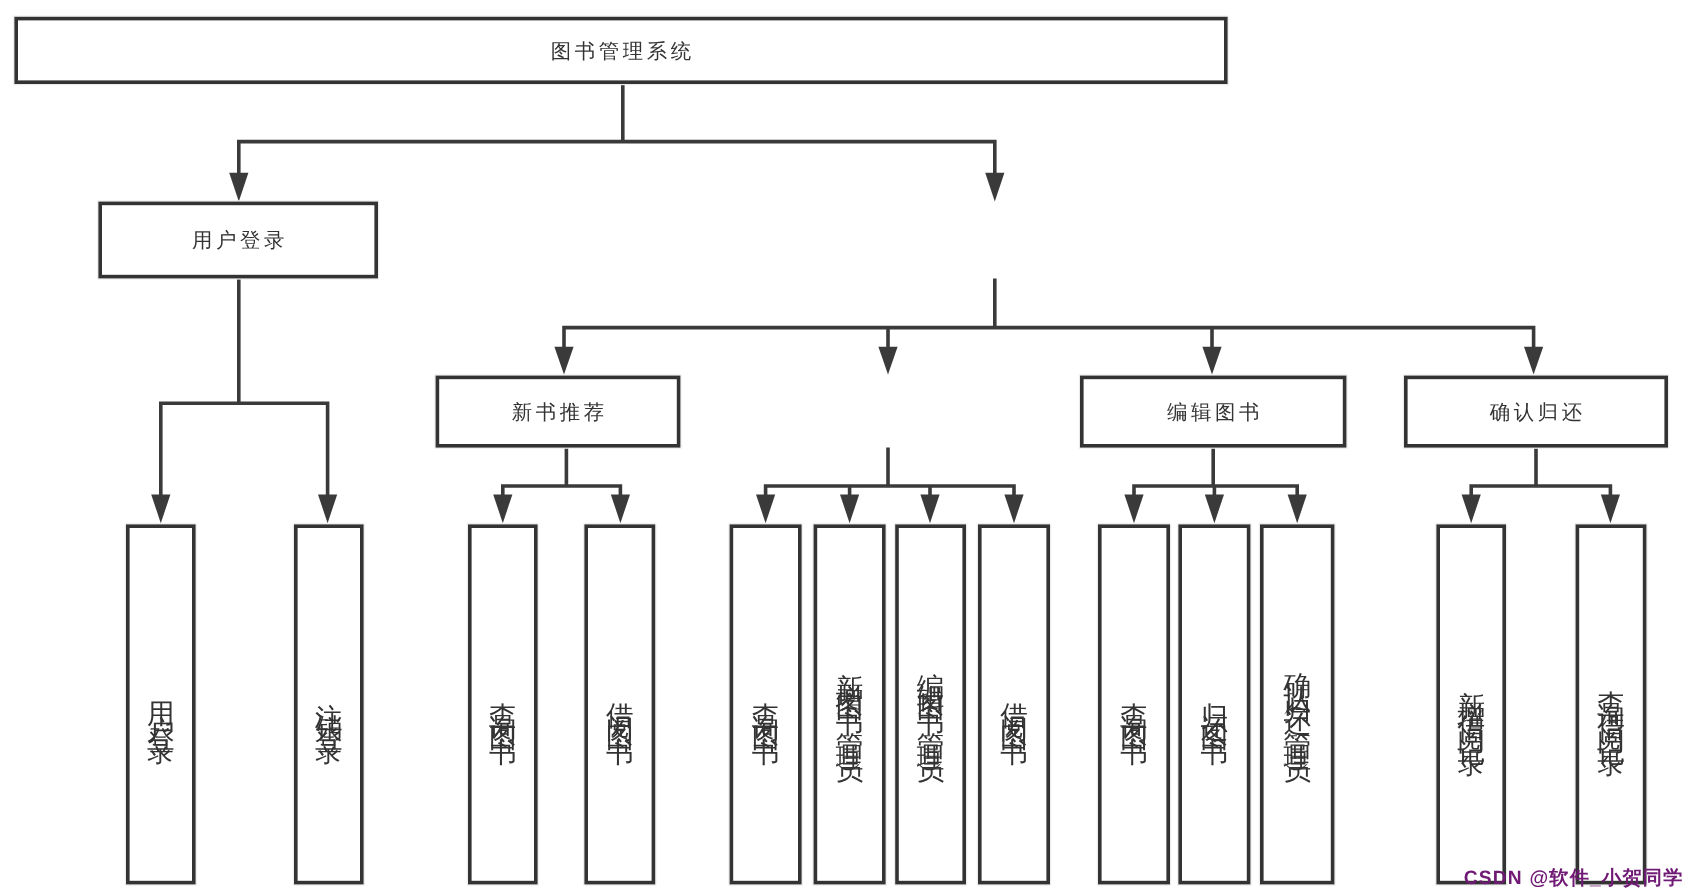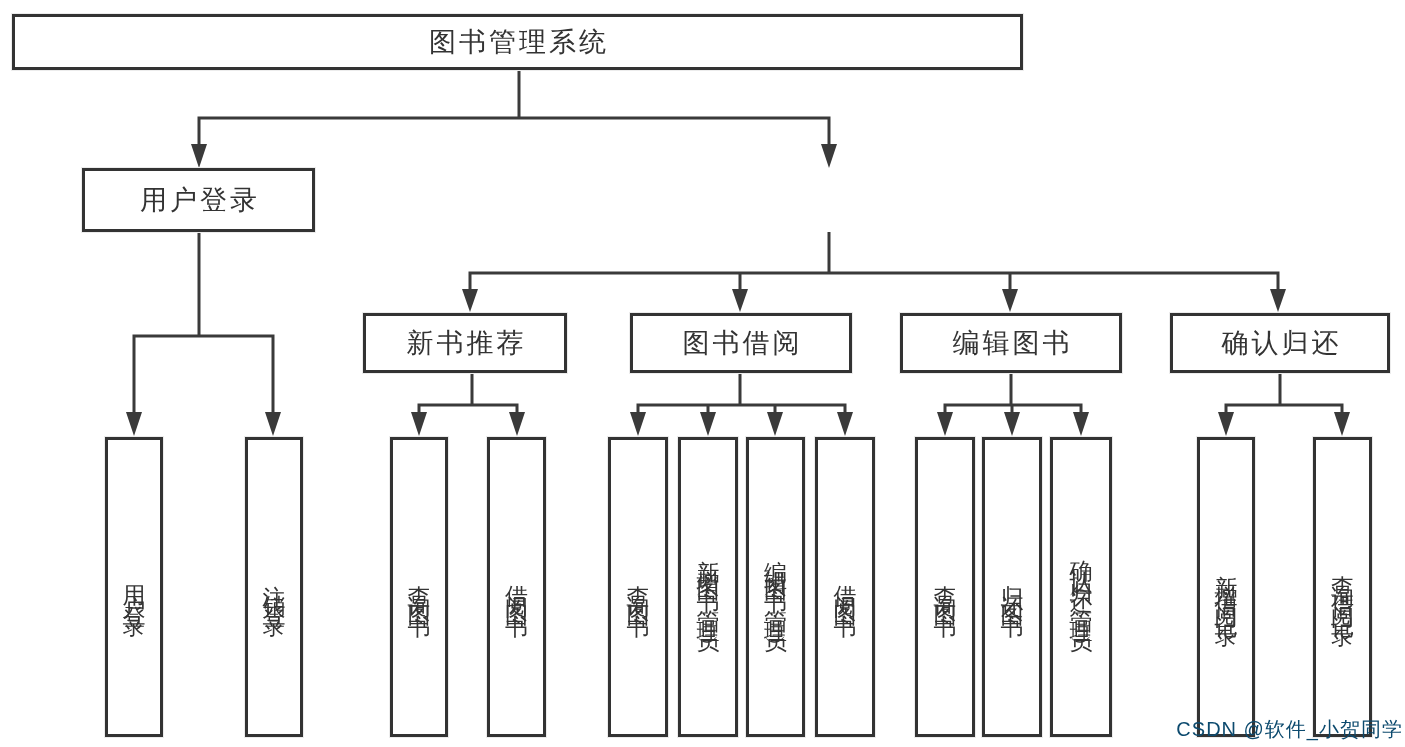--- a/index.html
+++ b/index.html
@@ -28,42 +28,43 @@
     box-sizing: border-box;
     border: 3px solid #333333;
     background: #ffffff;
     display: flex;
     align-items: center;
     justify-content: center;
     color: #333333;
     box-shadow: 0 0 0 1px #ececec;
   }
   .htext {
-    font-size: 27px;
+    font-size: 17px;
     letter-spacing: 3px;
     white-space: nowrap;
     text-indent: 3px;
   }
   .vtext {
     writing-mode: vertical-rl;
     text-orientation: mixed;
     font-size: 23px;
     letter-spacing: 10px;
     line-height: 1;
     white-space: nowrap;
   }
   #watermark {
     position: absolute;
     right: 2px;
     bottom: 4px;
-    font-size: 20px;
+    font-size: 16px;
     letter-spacing: 1px;
-    color: #0c4a6e;
+    color: #701a75;
     z-index: 5;
     white-space: nowrap;
+    font-weight: bold;
   }
 </style>
 </head>
 <body>
 
 <div id="canvas">
 
   <svg id="connector-svg" viewBox="0 0 1405 747" xmlns="http://www.w3.org/2000/svg">
     <g stroke="#3a3a3a" stroke-width="3" fill="none">
       <path d="M519,70 V118 M197.5,118 H830.5 M199,118 V150 M829,118 V150"></path>
@@ -100,23 +101,20 @@
   <div class="box" style="left:12px; top:14px; width:1011px; height:56px">
     <span class="htext">图书管理系统</span>
   </div>
 
   <div class="box" style="left:82px; top:168px; width:233px; height:64px">
     <span class="htext">用户登录</span>
   </div>
 
   <div class="box" style="left:363px; top:313px; width:204px; height:60px">
     <span class="htext">新书推荐</span>
-  </div>
-  <div class="box" style="left:630px; top:313px; width:222px; height:60px">
-    <span class="htext">图书借阅</span>
   </div>
   <div class="box" style="left:900px; top:313px; width:222px; height:60px">
     <span class="htext">编辑图书</span>
   </div>
   <div class="box" style="left:1170px; top:313px; width:220px; height:60px">
     <span class="htext">确认归还</span>
   </div>
 
   <div class="box" style="left:105px; top:437px; width:58px; height:300px">
     <span class="vtext">用户登录</span>

